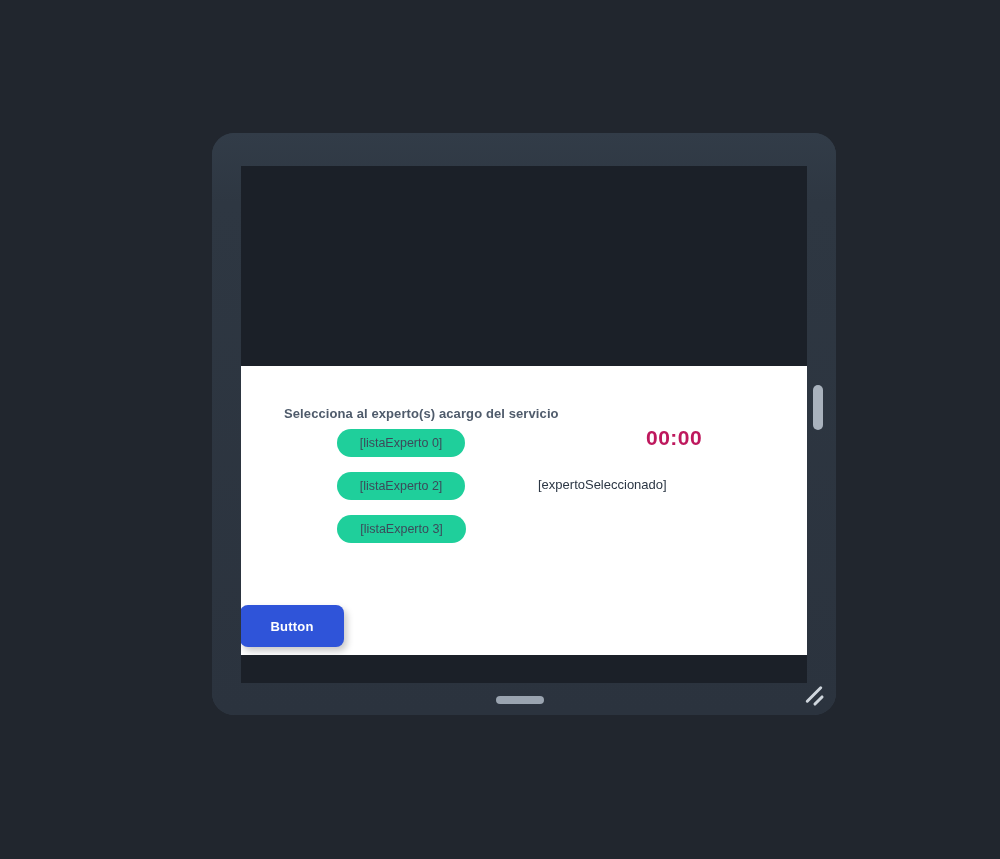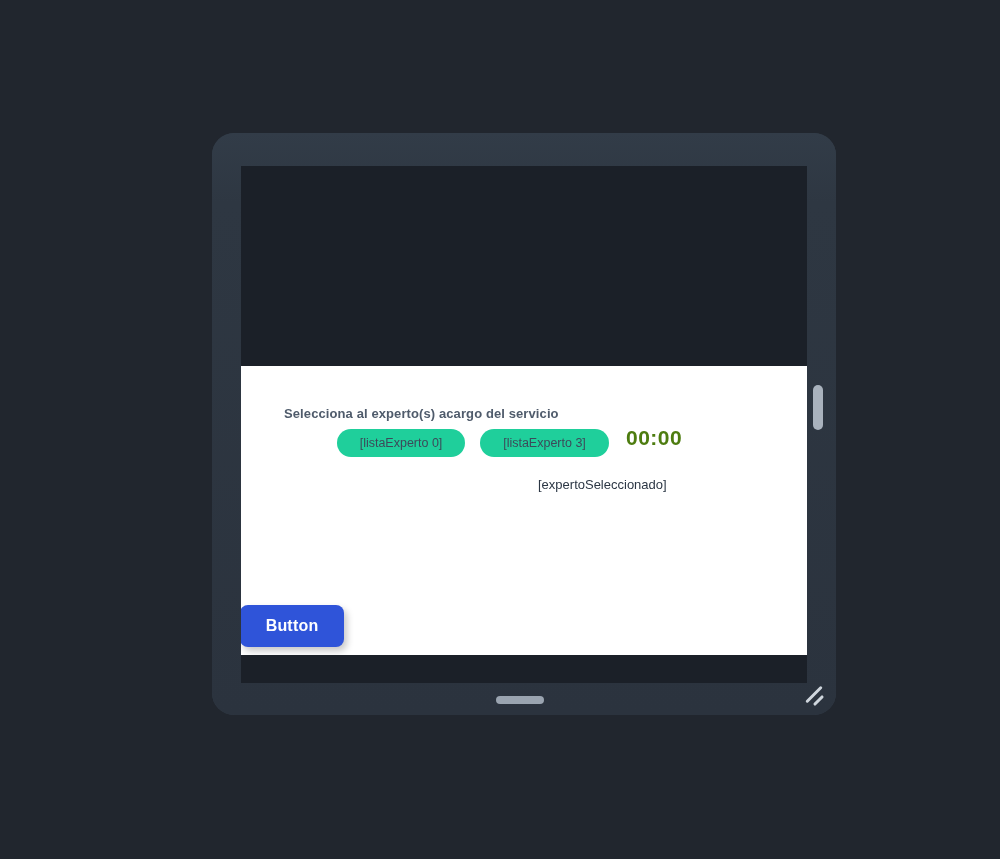--- a/index.html
+++ b/index.html
@@ -87,21 +87,21 @@
     color: #4f5b6b;
     letter-spacing: 0.1px;
     white-space: nowrap;
   }
 
   #expert-list {
     position: absolute;
     left: 96px;
     top: 63px;
     display: flex;
-    flex-direction: row;
+    flex-direction: column;
     gap: 15px;
   }
 
   .expert-pill {
     height: 28px;
     background: #1fcf9b;
     border-radius: 14px;
     display: flex;
     align-items: center;
     justify-content: center;
@@ -114,25 +114,25 @@
     min-width: 100px;
     box-sizing: border-box;
   }
   .expert-pill.w0 { width: 128px; }
   .expert-pill.w1 { width: 126px; }
   .expert-pill.w2 { width: 128px; }
   .expert-pill.w3 { width: 129px; text-align: center; }
 
   #timer-display {
     position: absolute;
-    left: 385px;
+    left: 405px;
     top: 60px;
     font-size: 21px;
     font-weight: 600;
-    color: #4d7c0f;
+    color: #be185d;
     letter-spacing: 0.5px;
     white-space: nowrap;
   }
 
   #selected-expert {
     position: absolute;
     left: 297px;
     top: 111px;
     font-size: 13px;
     color: #2b3644;
@@ -143,21 +143,21 @@
   #primary-button {
     position: absolute;
     left: -1px;
     top: 239px;
     width: 104px;
     height: 42px;
     background: #2f54d9;
     border-radius: 8px;
     border: none;
     color: #ffffff;
-    font-size: 16px;
+    font-size: 13px;
     font-weight: 700;
     font-family: "Liberation Sans", sans-serif;
     display: flex;
     align-items: center;
     justify-content: center;
     cursor: pointer;
     box-shadow: 3px 4px 7px rgba(0,0,0,0.22);
     box-sizing: border-box;
     letter-spacing: 0.2px;
   }
@@ -230,20 +230,23 @@
     <div id="screen-top-black"></div>
 
     <div id="app-canvas">
 
       <div id="heading">Selecciona al experto(s) acargo del servicio</div>
 
       <div id="expert-list">
         <div class="expert-pill w0">
           <span>[listaExperto 0]</span>
         </div>
+        <div class="expert-pill w2">
+          <span>[listaExperto 2]</span>
+        </div>
         <div class="expert-pill w3">
           <span>[listaExperto 3]</span>
         </div>
       </div>
 
       <div id="timer-display">00:00</div>
 
       <div id="selected-expert">[expertoSeleccionado]</div>
 
       <button id="primary-button">Button</button>

